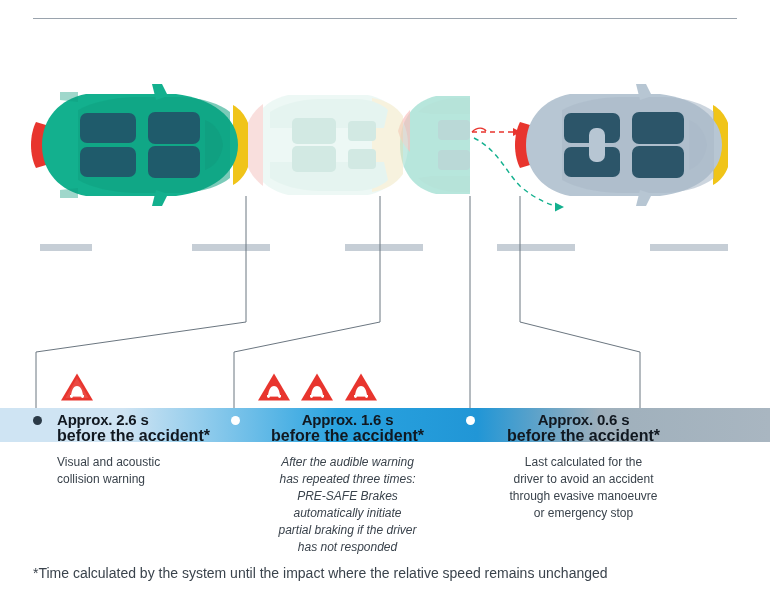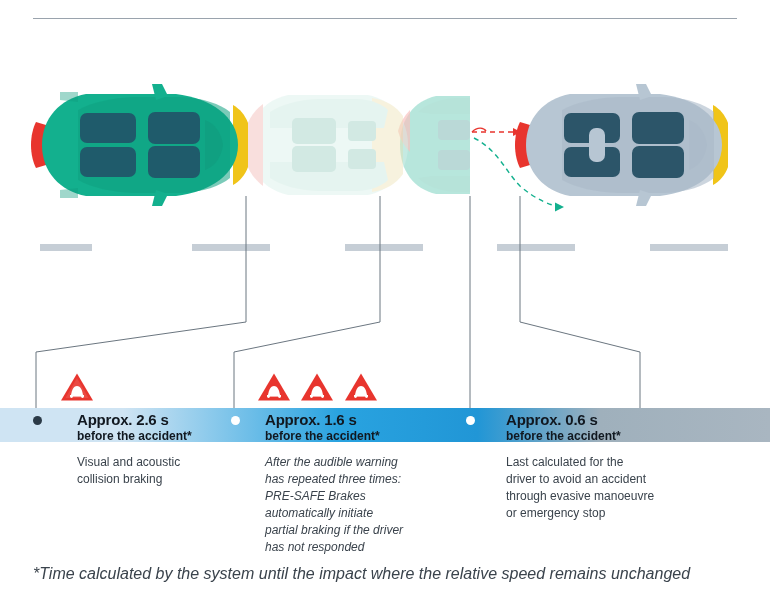--- a/index.html
+++ b/index.html
@@ -38,47 +38,46 @@
   }
 
   
   svg.layer { position: absolute; left: 0; top: 0; width: 770px; height: 616px; }
 
   
   .tri-group { position: absolute; }
   .tri { width: 34px; height: 30px; position: relative; display: inline-block; margin-right: 5px; }
 
   
-  .col { position: absolute; margin-left: 20px; }
+  .col { position: absolute; }
   .time-title {
     font-size: 15px;
     font-weight: bold;
     color: #111820;
     line-height: 16px;
     letter-spacing: -0.2px;
   }
   .time-sub {
-    font-size: 12px;
+    font-size: 16px;
     font-weight: bold;
     color: #111820;
     line-height: 14px;
     margin-top: 1px;
   }
   .desc {
     font-size: 12px;
     color: #3a434c;
     line-height: 17px;
     margin-top: 11px;
   }
   .footnote {
     position: absolute;
     left: 33px; top: 565px;
-    font-size: 16px;
+    font-size: 14px;
     color: #3a434c;
-    font-style: italic;
   }
 
   
   .dot {
     position: absolute;
     width: 9px; height: 9px; border-radius: 50%;
     background: #ffffff;
     top: 416px;
   }
   .dot.dark { background: #2b3a47; }
@@ -197,21 +196,21 @@
         <rect x="10" y="23" width="14" height="1.6" fill="#ffffff"></rect>
         <circle cx="11.5" cy="24.6" r="1.4" fill="#ffffff"></circle>
         <circle cx="22.5" cy="24.6" r="1.4" fill="#ffffff"></circle>
       </svg>
     </span>
   </div>
   <div class="col" style="left:57px; top:412px; width:165px;">
     <div class="time-title">Approx. 2.6 s</div>
     <div class="time-sub">before the accident*</div>
     <div class="desc" style="white-space:pre-line;">Visual and acoustic
-collision braking</div>
+collision warning</div>
   </div>
 
   <div class="tri-group" style="left:257px; top:372px;">
     <span class="tri">
       <svg viewBox="0 0 34 30" width="34" height="30">
         <path d="M17 1.5 L33 28.5 L1 28.5 Z" fill="#e8352e"></path>
         <path d="M11 23 c1 -6 3 -9 6 -9 c3 0 5 3 6 9 z" fill="#ffffff"></path>
         <rect x="10" y="23" width="14" height="1.6" fill="#ffffff"></rect>
         <circle cx="11.5" cy="24.6" r="1.4" fill="#ffffff"></circle>
         <circle cx="22.5" cy="24.6" r="1.4" fill="#ffffff"></circle>
@@ -229,32 +228,32 @@
     <span class="tri">
       <svg viewBox="0 0 34 30" width="34" height="30">
         <path d="M17 1.5 L33 28.5 L1 28.5 Z" fill="#e8352e"></path>
         <path d="M11 23 c1 -6 3 -9 6 -9 c3 0 5 3 6 9 z" fill="#ffffff"></path>
         <rect x="10" y="23" width="14" height="1.6" fill="#ffffff"></rect>
         <circle cx="11.5" cy="24.6" r="1.4" fill="#ffffff"></circle>
         <circle cx="22.5" cy="24.6" r="1.4" fill="#ffffff"></circle>
       </svg>
     </span>
   </div>
-  <div class="col" style="left:245px; top:412px; width:185px;">
+  <div class="col" style="left:255px; top:412px; width:185px;text-align:center;">
     <div class="time-title">Approx. 1.6 s</div>
     <div class="time-sub">before the accident*</div>
     <div class="desc" style="white-space:pre-line;font-style:italic;">After the audible warning
 has repeated three times:
 PRE-SAFE Brakes
 automatically initiate
 partial braking if the driver
 has not responded</div>
   </div>
 
-  <div class="col" style="left:486px; top:412px; width:195px;">
+  <div class="col" style="left:486px; top:412px; width:195px;text-align:center;">
     <div class="time-title">Approx. 0.6 s</div>
     <div class="time-sub">before the accident*</div>
     <div class="desc" style="white-space:pre-line;">Last calculated for the
 driver to avoid an accident
 through evasive manoeuvre
 or emergency stop</div>
   </div>
 
   <div class="footnote">*Time calculated by the system until the impact where the relative speed remains unchanged</div>
 </div>

